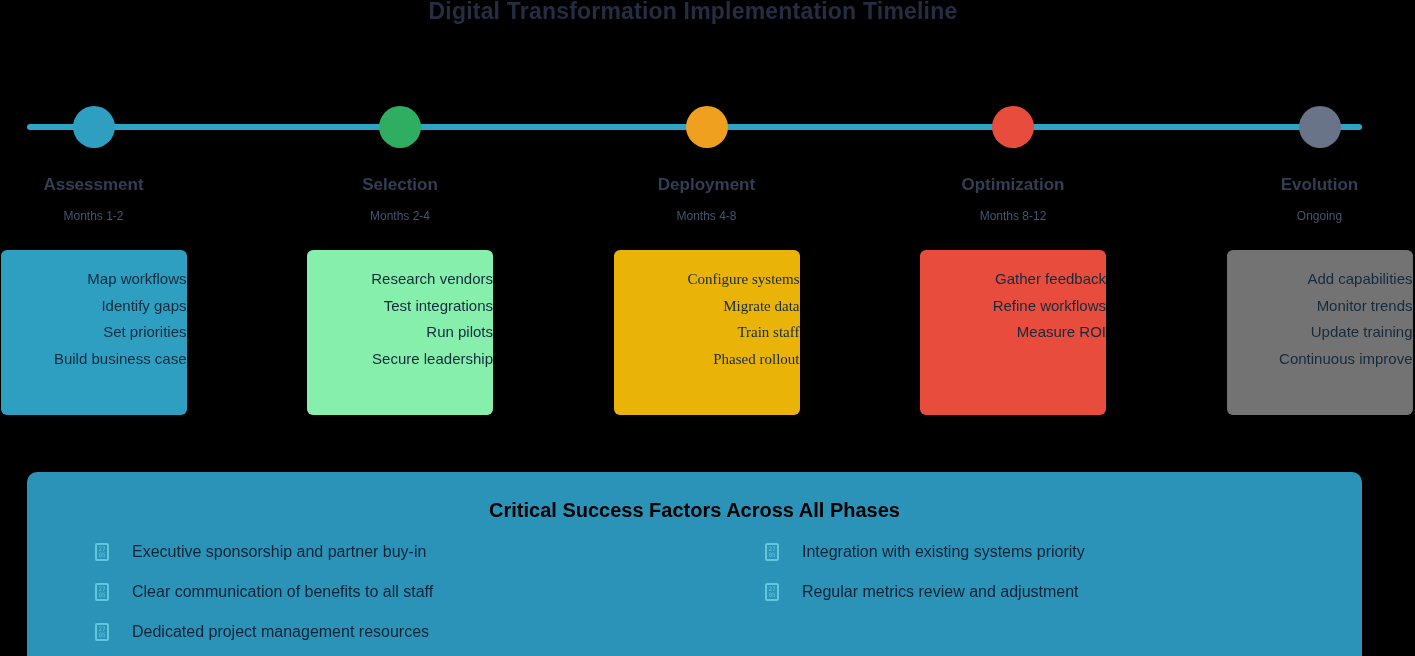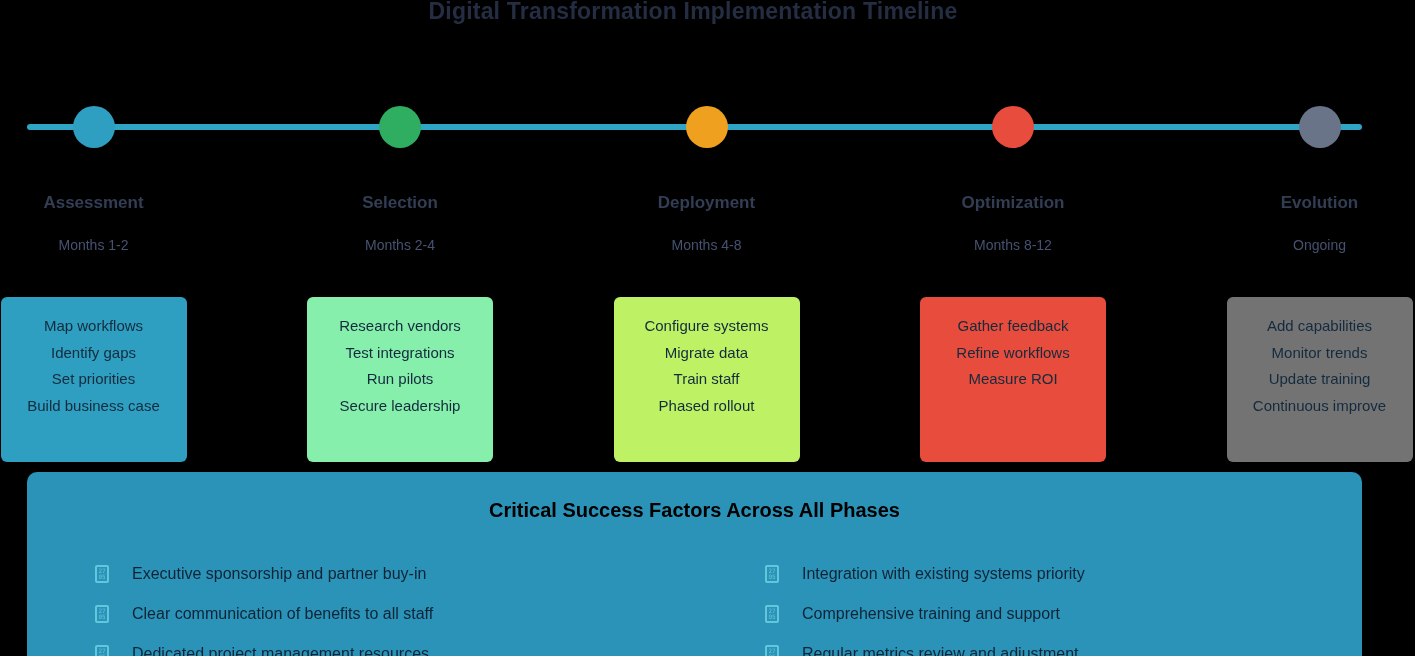--- a/index.html
+++ b/index.html
@@ -12,50 +12,50 @@
     position:absolute;top:-2px;left:0;width:1386px;
     text-align:center;font-size:23px;font-weight:bold;color:#242D42;
     letter-spacing:0.2px;
   }
   .tl-line{
     position:absolute;left:27px;top:124px;width:1335px;height:6px;
     background:#2EA5C5;border-radius:3px;
   }
   .phase-col{
     position:absolute;top:106px;width:186px;
-    display:flex;flex-direction:column;align-items:center;gap:18px;
+    display:flex;flex-direction:column;align-items:center;
   }
   .dot{width:42px;height:42px;border-radius:50%;}
   .phase-name{
     margin-top:26px;font-size:17px;font-weight:bold;color:#333E54;
     line-height:22px;white-space:nowrap;
   }
   .phase-months{
-    margin-top:5px;font-size:14px;color:#475270;line-height:17px;white-space:nowrap;
+    margin-top:12px;font-size:12px;color:#475270;line-height:17px;white-space:nowrap;
   }
   .card{
     margin-top:25px;width:186px;height:165px;border-radius:6px;
-    box-sizing:border-box;padding-top:16px;text-align:center;
+    box-sizing:border-box;padding-top:16px;text-align:right;
   }
   .card-item{
     font-size:15px;line-height:26.6px;color:#142B3E;white-space:nowrap;
   }
   .panel{
     position:absolute;left:27px;top:472px;width:1335px;height:240px;
     background:#2B93B8;border-radius:10px;box-sizing:border-box;padding-top:27px;
   }
   .panel-title{
     text-align:center;font-size:20px;font-weight:bold;color:#000000;
   }
   .csf-grid{
     margin-top:21px;display:grid;grid-template-columns:670px auto;
     padding-left:68px;
   }
   .csf-col{display:flex;flex-direction:column;}
-  .csf-row{height:40px;display:flex;align-items:flex-end;}
+  .csf-row{height:40px;display:flex;align-items:flex-start;}
   .tofu{
     width:14px;height:18px;border:2px solid #62C6DC;border-radius:2px;
     margin-right:23px;color:#62C6DC;flex:0 0 auto;
     font-size:6px;line-height:6px;font-family:"DejaVu Sans Mono",monospace;
     display:flex;flex-direction:column;align-items:center;justify-content:center;
     box-sizing:border-box;
   }
   .csf-text{font-size:16px;color:#0E2436;}
 </style>
 </head>
@@ -87,21 +87,21 @@
         <div class="card-item">Test integrations</div>
         <div class="card-item">Run pilots</div>
         <div class="card-item">Secure leadership</div>
       </div>
   </div>
 
   <div class="phase-col" style="left: 613.5px;">
     <div class="dot" style="background: rgb(240, 160, 31);"></div>
     <div class="phase-name">Deployment</div>
     <div class="phase-months">Months 4-8</div>
-    <div class="card" style="background: #bef264;">
+    <div class="card" style="background: #eab308; font-family: Liberation Serif, serif;">
         <div class="card-item">Configure systems</div>
         <div class="card-item">Migrate data</div>
         <div class="card-item">Train staff</div>
         <div class="card-item">Phased rollout</div>
       </div>
   </div>
 
   <div class="phase-col" style="left: 920px;">
     <div class="dot" style="background: rgb(231, 76, 60);"></div>
     <div class="phase-name">Optimization</div>
@@ -156,27 +156,20 @@
 </div>
     <div class="csf-col" id="csf-right">
   <div class="csf-row">
     <span class="tofu">
             <span>27</span>
             <span>05</span>
           </span>
     <span class="csf-text">Integration with existing systems priority</span>
   </div>
 
-  <div class="csf-row">
-    <span class="tofu">
-            <span>27</span>
-            <span>05</span>
-          </span>
-    <span class="csf-text">Comprehensive training and support</span>
-  </div>
 
   <div class="csf-row">
     <span class="tofu">
             <span>27</span>
             <span>05</span>
           </span>
     <span class="csf-text">Regular metrics review and adjustment</span>
   </div>
 </div>
   </div>

